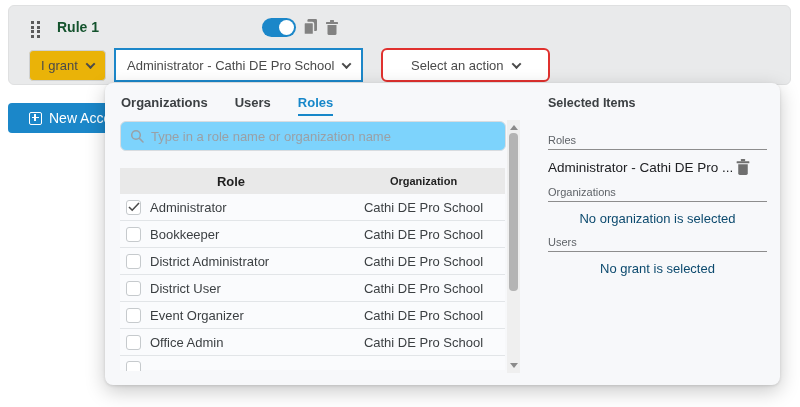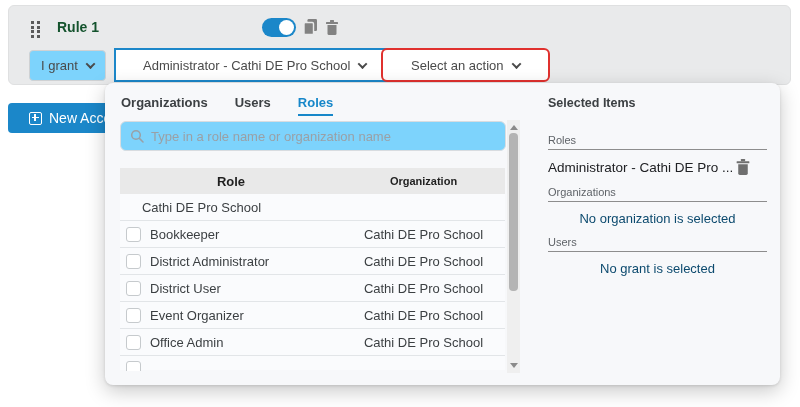--- a/index.html
+++ b/index.html
@@ -22,22 +22,22 @@
               display:flex; align-items:center; justify-content:center; }
   .copy-btn  { left:291px; }
   .trash-btn { left:313px; }
 
   .chev { display:inline-block; width:7px; height:7px; border-right:2px solid #4a4a4a;
           border-bottom:2px solid #4a4a4a; transform:rotate(45deg) translate(-1px,-1px);
           margin-left:9px; flex:0 0 auto; }
   .drop { position:absolute; display:inline-flex; align-items:center;
           font-size:13px; color:#4a4a4a; white-space:nowrap; cursor:pointer; }
   .drop-grant  { left:20px;  top:44px; height:31px; padding:0 11px;
-                 background:#7dd3fc; border:1px solid #cfd1d3; border-radius:4px; }
-  .drop-role   { left:105px; top:42px; height:34px; padding:0 27px;
+                 background:#eab308; border:1px solid #cfd1d3; border-radius:4px; }
+  .drop-role   { left:105px; top:42px; height:34px; padding:0 11px;
                  background:#fff; border:2px solid #1c87c9; border-radius:0; }
   .drop-action { left:372px; top:42px; height:34px; padding:0 28px;
                  background:#fff; border:2px solid #e0312e; border-radius:6px; }
 
   
   .new-btn { position:absolute; left:8px; top:103px; height:30px; padding:0 21px;
              display:inline-flex; align-items:center; gap:7px; background:#1b87c9;
              border:none; border-radius:4px; color:#fff; font-size:14px; cursor:pointer; z-index:1; }
   .plus-sq { width:13px; height:13px; border:1.6px solid #fff; border-radius:2px;
              position:relative; flex:0 0 auto; }
@@ -177,20 +177,28 @@
   </div>
 
   <div class="tbl">
     <div class="tbl-head">
       <div class="c1">Role</div>
       <div class="c2">Organization</div>
     </div>
     <div class="tbl-body">
 
       <div class="row">
+        <div class="c1">
+          <span class="cbx">
+            <svg width="12" height="10" viewBox="0 0 12 10">
+                <polyline points="1,5 4.2,8.2 11,1" fill="none" stroke="#4a4a4a" stroke-width="1.6"></polyline>
+              </svg>
+          </span>
+          <span class="role-name">Administrator</span>
+        </div>
         <div class="c2">Cathi DE Pro School</div>
       </div>
 
       <div class="row">
         <div class="c1">
           <span class="cbx"></span>
           <span class="role-name">Bookkeeper</span>
         </div>
         <div class="c2">Cathi DE Pro School</div>
       </div>

